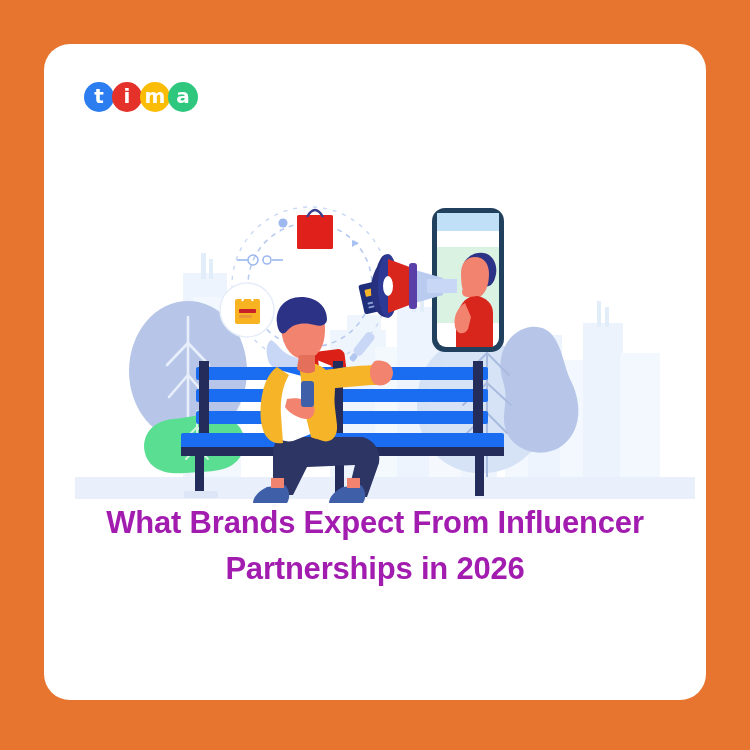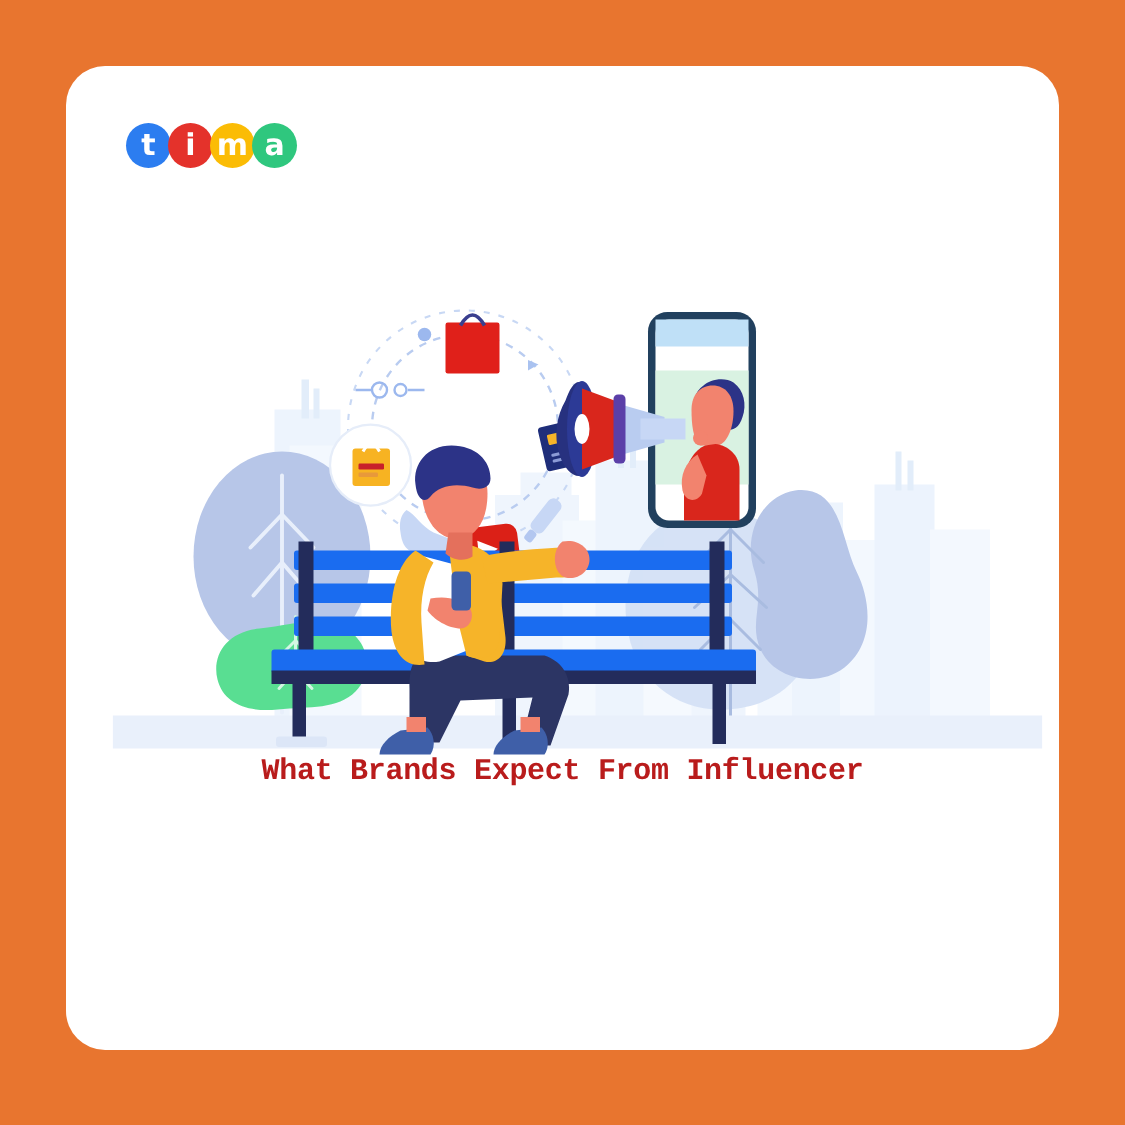--- a/index.html
+++ b/index.html
@@ -57,26 +57,26 @@
     background: #FFFFFF;
   }
   .illus svg { display: block; }
 
   
   .headline {
     position: absolute;
     left: 60px; top: 456px;
     width: 542px;
     text-align: center;
-    color: #b91c1c;
-    font-size: 20px;
+    color: #a21caf;
+    font-size: 31px;
     font-weight: 700;
     line-height: 1.48;
     letter-spacing: -0.2px;
-    font-family: Liberation Mono, monospace;
+    font-family: Liberation Sans, sans-serif;
   }
   .headline .l2 { display: block; }
 </style>
 </head>
 <body>
 
 <div class="poster">
 
   <div class="card">
 
@@ -281,16 +281,17 @@
           <path d="M202 148 C200 134 210 122 226 122 C242 122 252 132 252 144 C252 150 246 152 240 150 C230 147 218 148 212 156 C208 161 203 158 202 148 Z" fill="#2C3387"></path>
 
           <path d="M224 180 L240 180 L240 196 C234 200 226 198 222 194 Z" fill="#E4705C"></path>
         </g>
 
       </svg>
     </div>
 
     <h1 class="headline">
       <span class="l1">What Brands Expect From Influencer</span>
+      <span class="l2">Partnerships in 2026</span>
     </h1>
 
   </div>
 </div>
 
 </body></html>

